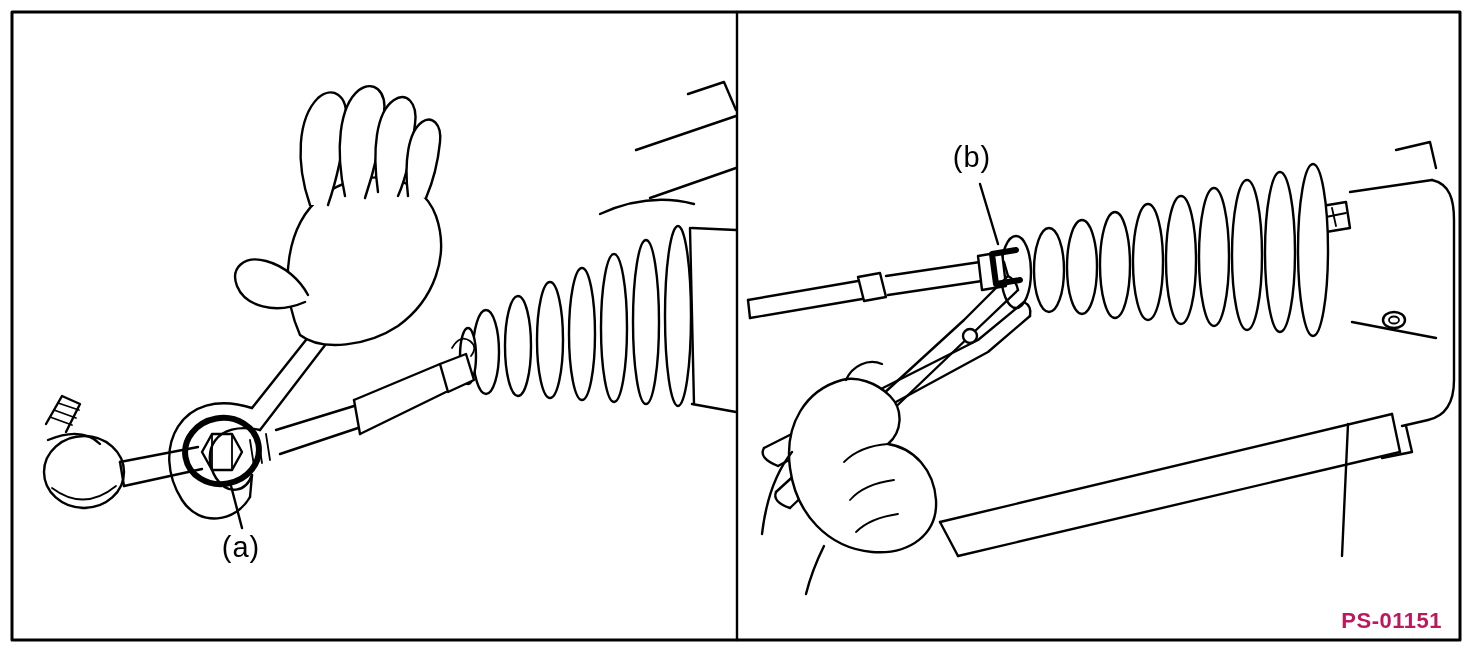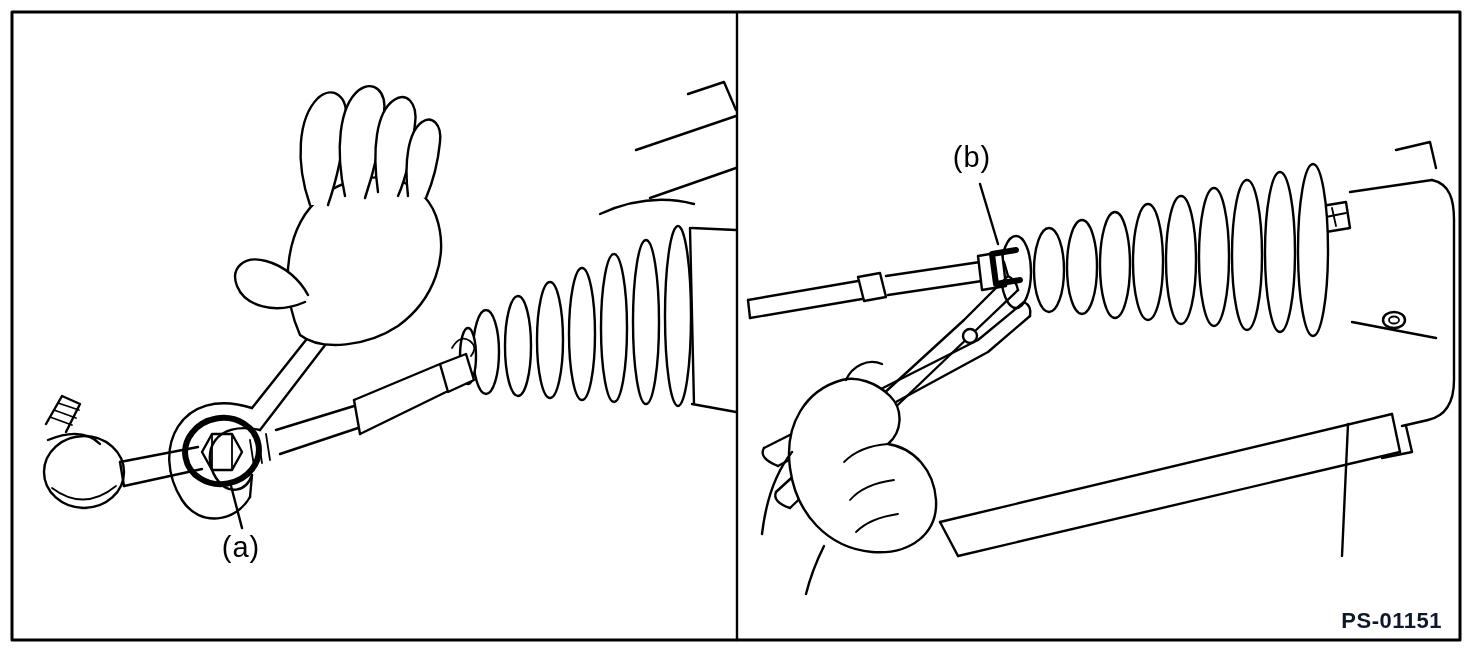--- a/index.html
+++ b/index.html
@@ -31,21 +31,21 @@
     letter-spacing:1px;
     white-space:nowrap;
   }
   #callout-a{left:241px;top:531px;}
   #callout-b{left:972px;top:141px;}
   .figcode{
     position:absolute;
     right:30px;bottom:18px;
     font-size:22px;
     font-weight:bold;
-    color:#0f172a;
+    color:#be185d;
     letter-spacing:0.5px;
   }
 </style>
 </head>
 <body>
 
 <div class="stage">
 
   <svg width="1472" height="652" viewBox="0 0 1472 652">
 

